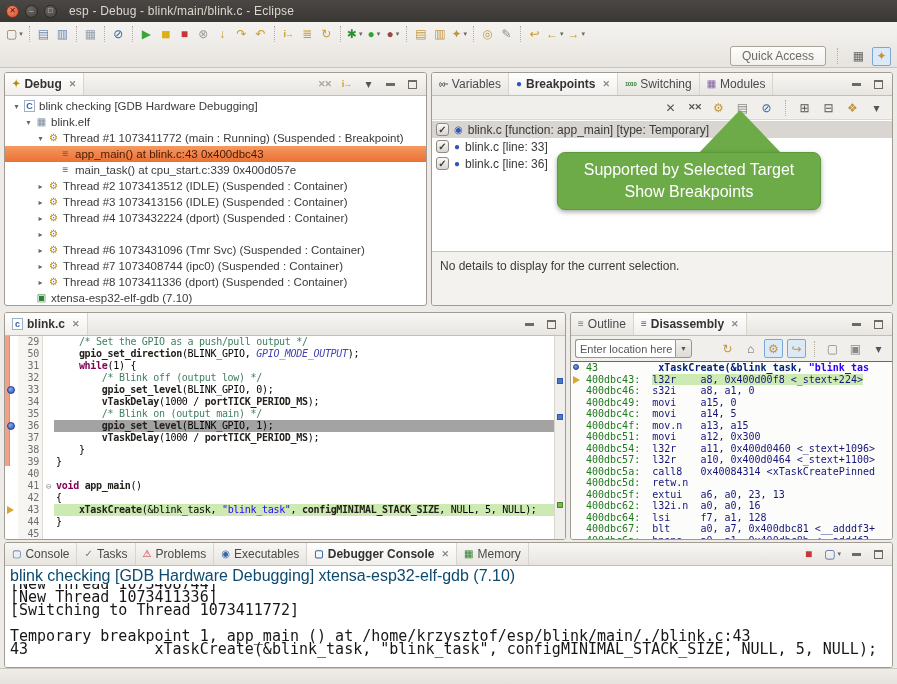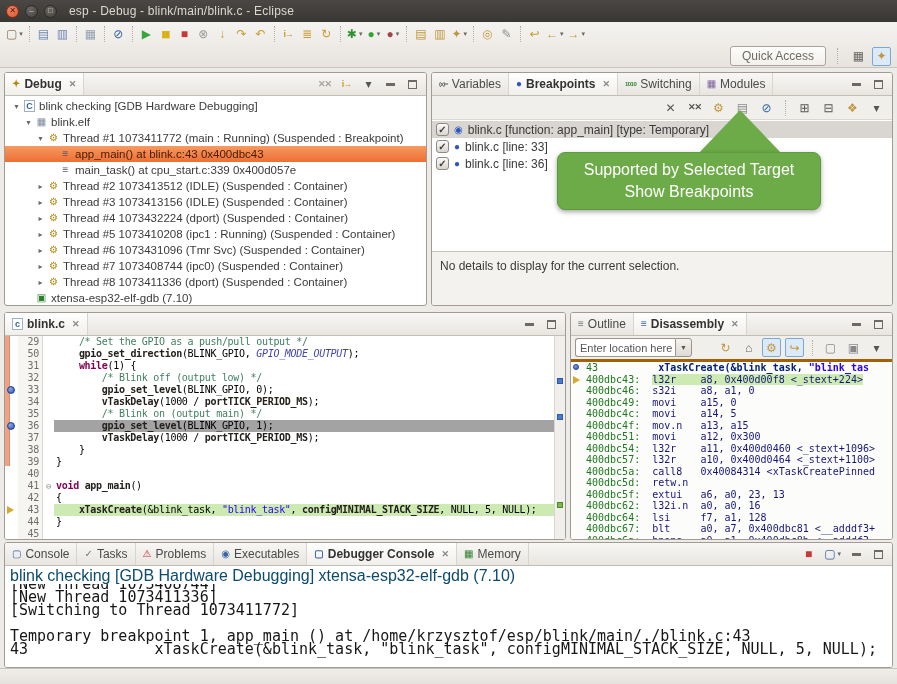--- a/index.html
+++ b/index.html
@@ -99,22 +99,22 @@
   .c-mac { color:#4444b0; font-style:italic; }
   .bp-dot { position:absolute; left:2px; top:2px; width:8px; height:8px; border-radius:50%;
     background:radial-gradient(circle at 35% 30%, #8aa7e6, #2c56c0); border:1px solid #1c3f94; }
   .ip-arrow { position:absolute; left:2px; top:2px; width:0; height:0;
     border-top:4px solid transparent; border-bottom:4px solid transparent; border-left:7px solid #d9a62e; }
   .overview-ruler { position:absolute; right:0; top:0; bottom:0; width:11px; background:#f1efec; border-left:1px solid #d8d4ce; z-index:7; }
   .ov-mark { position:absolute; left:2px; width:6px; height:6px; border:1px solid; }
 
   
   .disasm-panel { left:570px; top:312px; width:323px; height:228px; }
-  .dis-toolbar { height:26px; background:#f1efeb; border-bottom:3px solid #a16207;
-    display:flex; align-items:center; gap:16px; padding:0 4px; }
+  .dis-toolbar { height:26px; background:#f1efeb; border-bottom:1px solid #a16207;
+    display:flex; align-items:center; gap:2px; padding:0 4px;justify-content:space-between; }
   .loc-combo { display:flex; align-items:center; }
   .loc-input { width:100px; height:19px; border:1px solid #9a958c; border-right:none; border-radius:3px 0 0 3px;
     background:#fff; font-size:11px; color:#555; padding:0 4px; overflow:hidden; white-space:nowrap; line-height:18px; }
   .loc-dd { width:17px; height:19px; border:1px solid #9a958c; border-radius:0 3px 3px 0;
     background:linear-gradient(#f4f2ef,#dedad4); font-size:7px; color:#555;
     display:inline-flex; align-items:center; justify-content:center; }
   .dis-body { position:relative; height:177px; overflow:hidden; background:#fcfcfa;
     font-family:"DejaVu Sans Mono","Liberation Mono",monospace; font-size:10px; }
   .dis-row { height:11.5px; line-height:11.5px; display:flex; white-space:pre; }
   .dis-gut { width:15px; flex:none; position:relative; }
@@ -289,21 +289,21 @@
     </div>
     <div class="tree" id="debug-tree">
         <div class="trow" style="padding-left: 6px;"><span class="tarrow">▾</span><span class="ticon boxed">C</span><span class="tlabel">blink checking [GDB Hardware Debugging]</span></div>
         <div class="trow" style="padding-left: 18px;"><span class="tarrow">▾</span><span class="ticon" style="color: rgb(122, 138, 160);">▦</span><span class="tlabel">blink.elf</span></div>
         <div class="trow" style="padding-left: 30px;"><span class="tarrow">▾</span><span class="ticon" style="color: rgb(184, 134, 11);">⚙</span><span class="tlabel">Thread #1 1073411772 (main : Running) (Suspended : Breakpoint)</span></div>
         <div class="trow selected" style="padding-left: 42px;"><span class="tarrow"></span><span class="ticon" style="color: rgb(85, 85, 102);">≡</span><span class="tlabel">app_main() at blink.c:43 0x400dbc43</span></div>
         <div class="trow" style="padding-left: 42px;"><span class="tarrow"></span><span class="ticon" style="color: rgb(85, 85, 102);">≡</span><span class="tlabel">main_task() at cpu_start.c:339 0x400d057e</span></div>
         <div class="trow" style="padding-left: 30px;"><span class="tarrow">▸</span><span class="ticon" style="color: rgb(184, 134, 11);">⚙</span><span class="tlabel">Thread #2 1073413512 (IDLE) (Suspended : Container)</span></div>
         <div class="trow" style="padding-left: 30px;"><span class="tarrow">▸</span><span class="ticon" style="color: rgb(184, 134, 11);">⚙</span><span class="tlabel">Thread #3 1073413156 (IDLE) (Suspended : Container)</span></div>
         <div class="trow" style="padding-left: 30px;"><span class="tarrow">▸</span><span class="ticon" style="color: rgb(184, 134, 11);">⚙</span><span class="tlabel">Thread #4 1073432224 (dport) (Suspended : Container)</span></div>
-        <div class="trow" style="padding-left: 30px;"><span class="tarrow">▸</span><span class="ticon" style="color: rgb(184, 134, 11);">⚙</span><span class="tlabel">Thread #5 1073410208 (ipc1 : Running) (Suspended : Container)</span></div>
+        <div class="trow" style="padding-left: 30px;"><span class="tarrow">▸</span><span class="ticon" style="color: rgb(184, 134, 11);">⚙</span></div>
         <div class="trow" style="padding-left: 30px;"><span class="tarrow">▸</span><span class="ticon" style="color: rgb(184, 134, 11);">⚙</span><span class="tlabel">Thread #6 1073431096 (Tmr Svc) (Suspended : Container)</span></div>
         <div class="trow" style="padding-left: 30px;"><span class="tarrow">▸</span><span class="ticon" style="color: rgb(184, 134, 11);">⚙</span><span class="tlabel">Thread #7 1073408744 (ipc0) (Suspended : Container)</span></div>
         <div class="trow" style="padding-left: 30px;"><span class="tarrow">▸</span><span class="ticon" style="color: rgb(184, 134, 11);">⚙</span><span class="tlabel">Thread #8 1073411336 (dport) (Suspended : Container)</span></div>
         <div class="trow" style="padding-left: 18px;"><span class="tarrow"></span><span class="ticon" style="color: rgb(47, 127, 47);">▣</span><span class="tlabel">xtensa-esp32-elf-gdb (7.10)</span></div>
       </div>
   </div>
 
   <div class="panel bp-panel">
     <div class="tabbar">
       <span id="bp-tabs" style="display:flex;align-items:stretch;">

